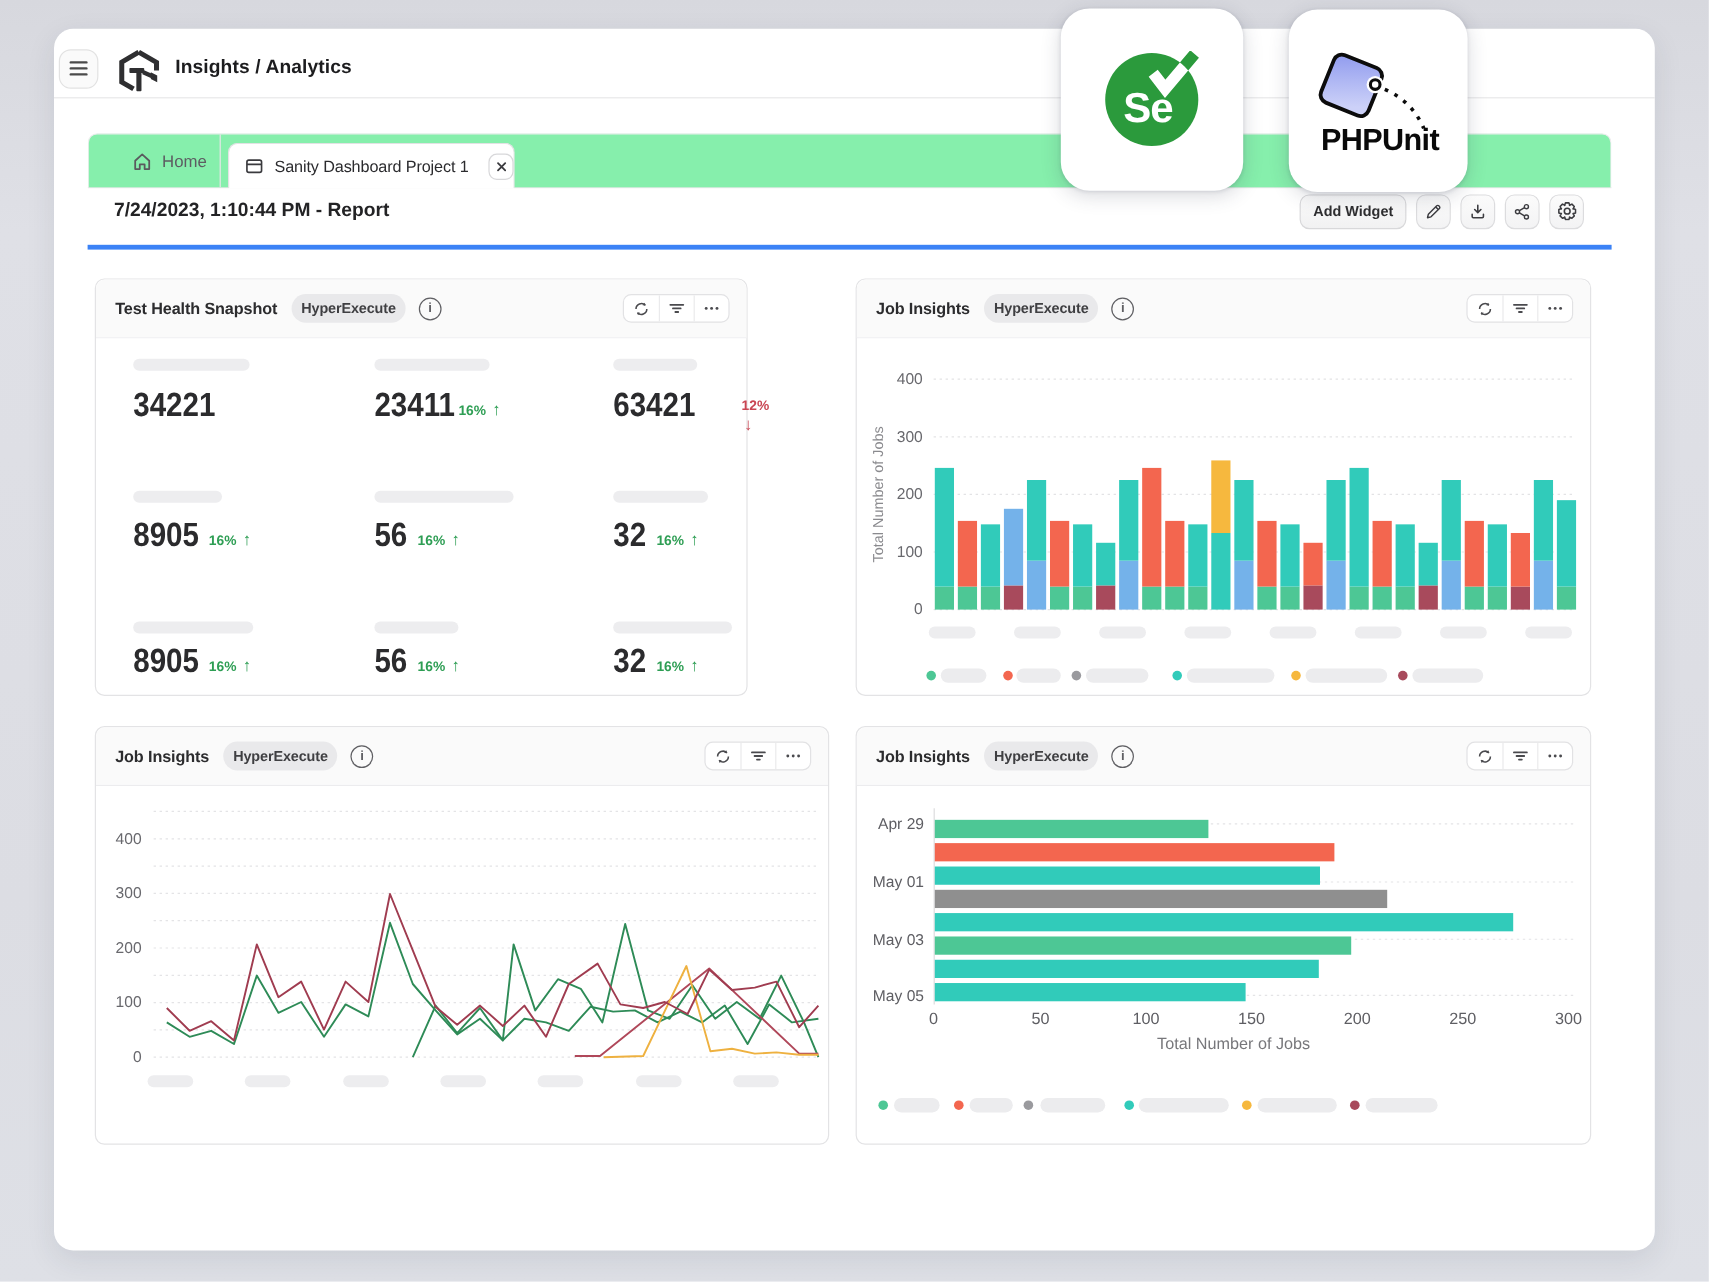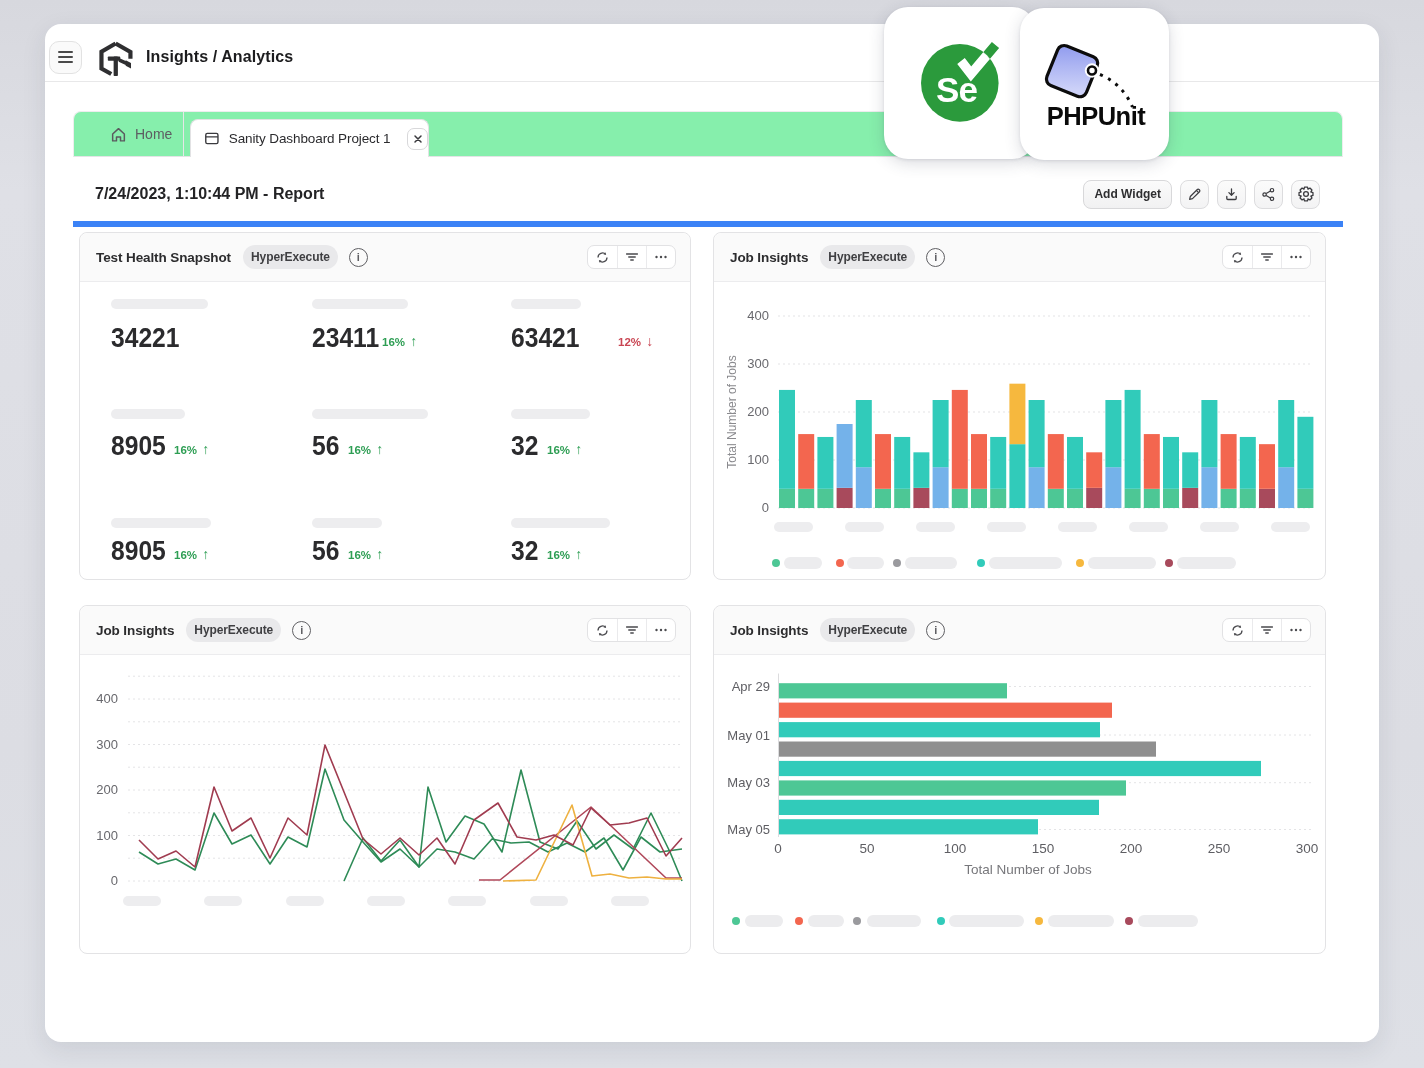--- a/index.html
+++ b/index.html
@@ -16,21 +16,21 @@
 .tabstrip{position:absolute;left:28px;right:36px;top:87px;height:46px;background:#86efac;
  border:1px solid #ededee;border-bottom:1px solid #e4e4e6;border-radius:8px 8px 0 0}
 .tab{display:flex;align-items:center;font-size:14px;color:#5d5d62;white-space:nowrap}
 .tab.home{position:absolute;left:0;top:0;bottom:0;width:110px;border-right:1px solid #e6e6e8;
  padding-left:36px;gap:8px}
 .tab.active{position:absolute;left:116px;top:7px;bottom:-1px;width:239px;background:#fff;
  border:1px solid #e2e2e4;border-bottom:none;border-radius:8px 8px 0 0;color:#2b2b2e;
  padding-left:13px;gap:9px;font-size:13.5px;letter-spacing:-0.1px}
 .tab .x{width:22px;height:22px;border:1px solid #d8d8da;border-radius:7px;display:flex;
  align-items:center;justify-content:center;margin-left:8px;background:#fff}
-.reportrow{position:absolute;left:28px;right:36px;top:143px;height:60px;border-bottom:6px solid #3b82f6;
+.reportrow{position:absolute;left:28px;right:36px;top:124px;height:60px;border-bottom:4px solid #3b82f6;
  display:flex;align-items:center}
 .reportrow h2{font-size:16px;font-weight:bold;color:#232325;margin-left:22px;letter-spacing:0}
 .actions{margin-left:auto;margin-right:23px;display:flex;gap:8px;align-items:center}
 .btn-add{height:29px;padding:0 10px;border:1px solid #d8d8da;border-radius:8px;
  background:linear-gradient(#fbfbfb,#f1f1f2);font-size:12px;font-weight:bold;color:#2e2e30;
  display:flex;align-items:center;font-family:"Liberation Sans",sans-serif}
 .btn-ic{width:29px;height:29px;border:1px solid #dcdcde;border-radius:8px;
  background:linear-gradient(#fbfbfb,#f3f3f4);display:flex;align-items:center;justify-content:center}
 .widget{position:absolute;background:#fff;border:1px solid #e3e3e5;border-radius:8px}
 .whead{height:49px;background:#fafafa;border-bottom:1px solid #ececee;border-radius:8px 8px 0 0;
@@ -118,21 +118,21 @@
           </svg>
         </div>
       <div class="btn-ic">
           <svg width="16" height="16" viewBox="0 0 16 16" fill="none" stroke="#3c3c40">
             <path d="M14.96 6.59 L14.96 9.41 L12.84 10.16 L12.95 9.89 L13.92 11.92 L11.92 13.92 L9.89 12.95 L10.16 12.84 L9.41 14.96 L6.59 14.96 L5.84 12.84 L6.11 12.95 L4.08 13.92 L2.08 11.92 L3.05 9.89 L3.16 10.16 L1.04 9.41 L1.04 6.59 L3.16 5.84 L3.05 6.11 L2.08 4.08 L4.08 2.08 L6.11 3.05 L5.84 3.16 L6.59 1.04 L9.41 1.04 L10.16 3.16 L9.89 3.05 L11.92 2.08 L13.92 4.08 L12.95 6.11 L12.84 5.84 Z" stroke-width="1.3" stroke-linejoin="round"></path>
             <circle cx="8" cy="8" r="2.4" stroke-width="1.3"></circle>
           </svg>
         </div>
     </div>
   </div>
-  <div class="widget" style="left:34px;top:208px;width:612px;height:348px">
+  <div class="widget" style="left:34px;top:208px;width:544px;height:348px">
       <div class="whead">
         <span class="wtitle">Test Health Snapshot</span>
         <span class="badge">HyperExecute</span>
         <span class="info">i</span>
         <span class="wbtns">
           <span>
             <svg width="13" height="13" viewBox="0 0 13 13" fill="none" stroke="#4a4a4e" stroke-width="1.3">
               <path d="M11 6.5a4.5 4.5 0 0 1-7.8 3.05M2 6.5a4.5 4.5 0 0 1 7.8-3.05"></path>
               <path d="M9.4 1.2 9.9 3.6 7.5 3.4" fill="#4a4a4e" stroke="none"></path>
               <path d="M3.6 11.8 3.1 9.4 5.5 9.6" fill="#4a4a4e" stroke="none"></path>
@@ -432,21 +432,21 @@
 <mask id="selo">
           <rect width="152" height="152" fill="#fff"></rect>
           <circle cx="75.8" cy="75.9" r="38.8" fill="#000"></circle>
         </mask>
       </defs>
 <circle cx="75.8" cy="75.9" r="38.8" fill="#2b9a3c"></circle>
 <path d="M77 54 87 67 111.5 38" stroke="#fff" stroke-width="9.5" fill="none" clip-path="url(#selc)"></path>
 <path d="M77 54 87 67 111.5 38" stroke="#2b9a3c" stroke-width="9.5" fill="none" mask="url(#selo)"></path>
 <text x="72.5" y="94.5" text-anchor="middle" font-family="Liberation Sans,sans-serif" font-weight="bold" font-size="35" fill="#fff" letter-spacing="-1">Se</text>
 </svg></div>
-<div class="fcard" style="left:1020px;top:8px;width:149px;height:152px">
+<div class="fcard" style="left:1074px;top:8px;width:149px;height:152px">
 <svg width="149" height="152" viewBox="0 0 149 152">
 <defs>
         <linearGradient id="php" x1="0" y1="0" x2=".4" y2="1">
 <stop offset="0" stop-color="#8e99ee"></stop>
           <stop offset=".5" stop-color="#aeb6f3"></stop>
           <stop offset="1" stop-color="#ccd1f8"></stop>
         </linearGradient>
       </defs>
 <g transform="rotate(22 52 63)">
 <rect x="30.8" y="41.8" width="42.6" height="42.6" rx="7" fill="url(#php)" stroke="#0c0c0c" stroke-width="3.2"></rect>

